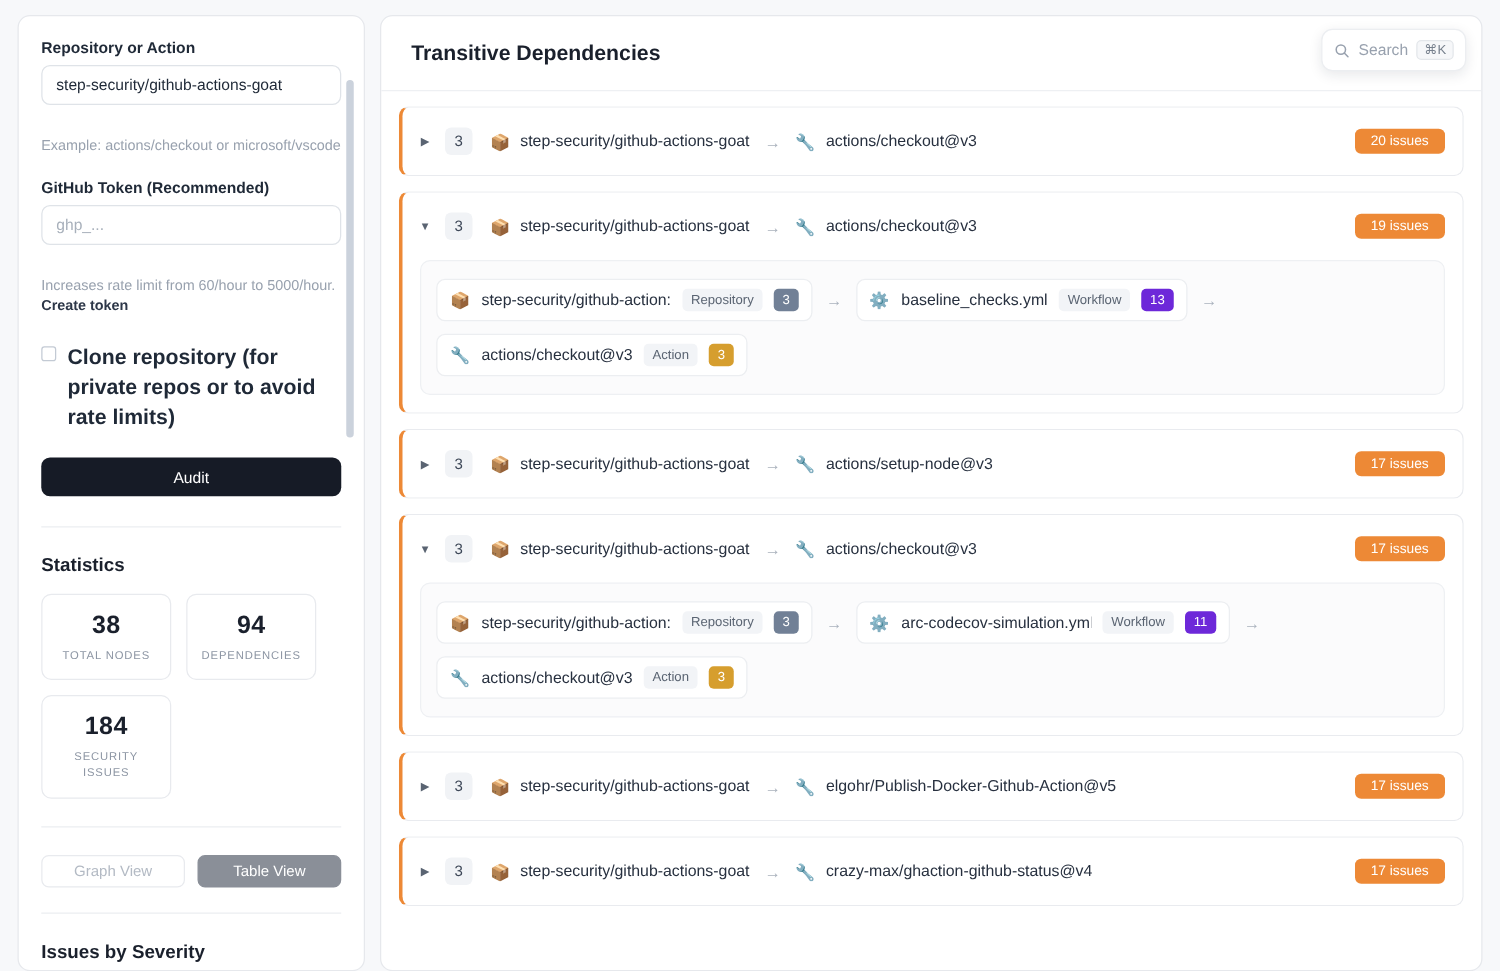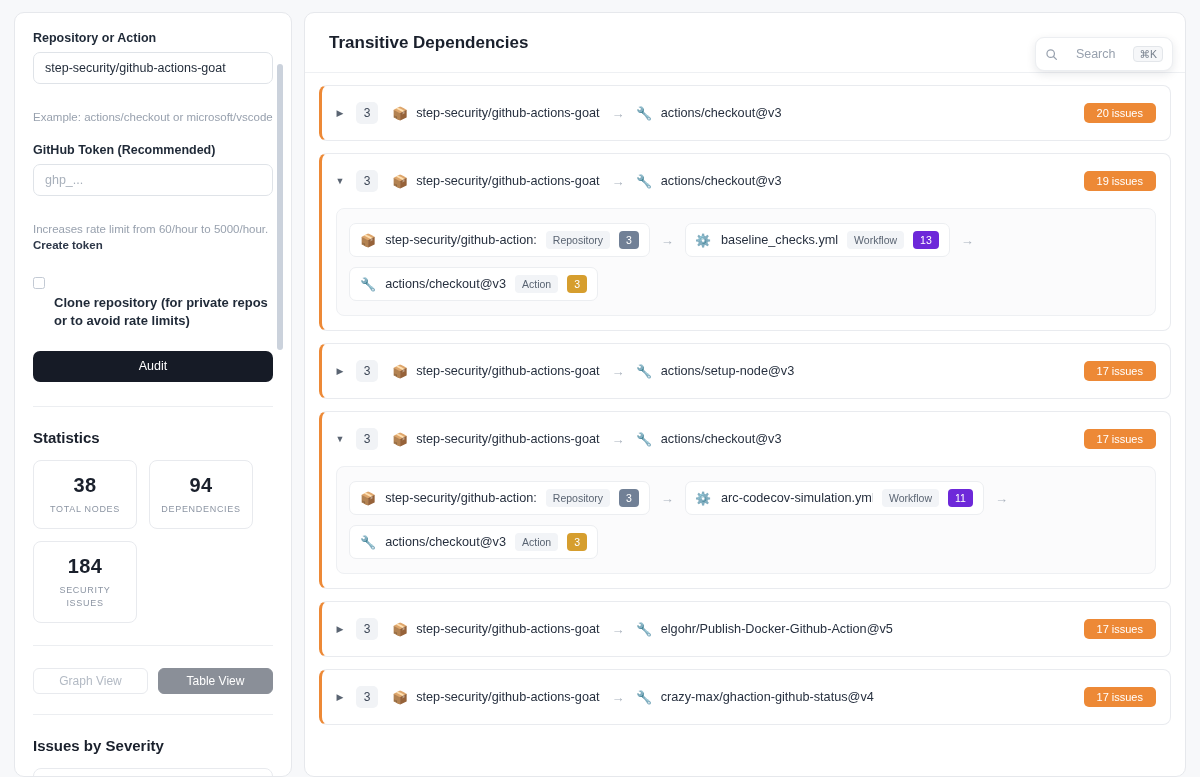--- a/index.html
+++ b/index.html
@@ -34,21 +34,21 @@
     font-family: "Liberation Sans", sans-serif; background: #fff; outline: none;
   }
   .text-input::placeholder { color: #a8b0bb; }
   .hint { font-size: 11.5px; color: #98a1ae; margin-top: 25px; line-height: 1.45; }
   .hint b { color: #2d3748; font-weight: bold; }
   .gap-lg { height: 17px; }
 
   .check-row { display: flex; gap: 9px; align-items: flex-start; margin-top: 20px; }
   .check-box { width: 12px; height: 12px; border: 1px solid #c3cad4; border-radius: 2.5px;
     background: #fff; flex: 0 0 12px; margin-top: 3px; }
-  .check-label { font-size: 13px; font-weight: bold; color: #1f2937; line-height: 1.42; margin-top: 20px; }
+  .check-label { font-size: 17px; font-weight: bold; color: #1f2937; line-height: 1.42; }
 
   .audit-btn {
     margin-top: 20px; width: 100%; height: 31px;
     background: #161b26; color: #ffffff; border: none; border-radius: 7px;
     font-size: 12.5px; font-family: "Liberation Sans", sans-serif; cursor: pointer;
   }
   .divider { height: 1px; background: #eceef1; margin: 24px 0 0 0; }
   .section-title { font-size: 15px; font-weight: bold; color: #1a202c; margin: 22px 0 14px 0; }
 
   .stat-grid { display: flex; flex-wrap: wrap; gap: 12px; }
@@ -76,24 +76,24 @@
   .main {
     flex: 1; background: #fff; border: 1px solid #e6e8ec; border-radius: 10px;
     height: 765px; position: relative; overflow: hidden;
   }
   .main-head { height: 60px; display: flex; align-items: center;
     padding: 0 24px; border-bottom: 1px solid #eef0f3; position: relative; }
   .main-title { font-size: 17px; font-weight: bold; color: #1a202c; }
   .head-count { margin-left: auto; font-size: 12px; color: #8c95a3; white-space: nowrap;
     overflow: hidden; max-width: 26px; }
   .search-pop {
-    position: absolute; right: 12px; top: 24px;
+    position: absolute; right: 12px; top: 10px;
     background: #fff; border: 1px solid #eceef1; border-radius: 9px;
     box-shadow: 0 3px 10px rgba(20,28,45,.10);
-    height: 34px; display: flex; align-items: center; gap: 18px; padding: 0 9px;
+    height: 34px; display: flex; align-items: center; gap: 7px; padding: 0 9px;
   }
   .search-text { font-size: 12.5px; color: #98a1ae; }
   .kbd { border: 1px solid #e3e6ea; background: #f6f7f9; border-radius: 4px;
     font-size: 10.5px; color: #77808d; padding: 2px 5px; line-height: 1; }
 
   .list { padding: 12px 14px 0 14px; overflow: hidden; height: 704px; }
   .dep-card {
     border: 1px solid #e9ebef; border-left: 3px solid #ed8936;
     border-radius: 8px; background: #fff; margin-bottom: 12px;
   }

